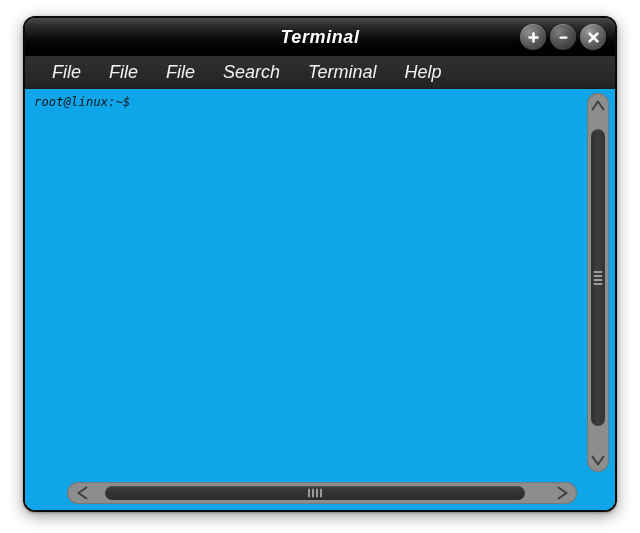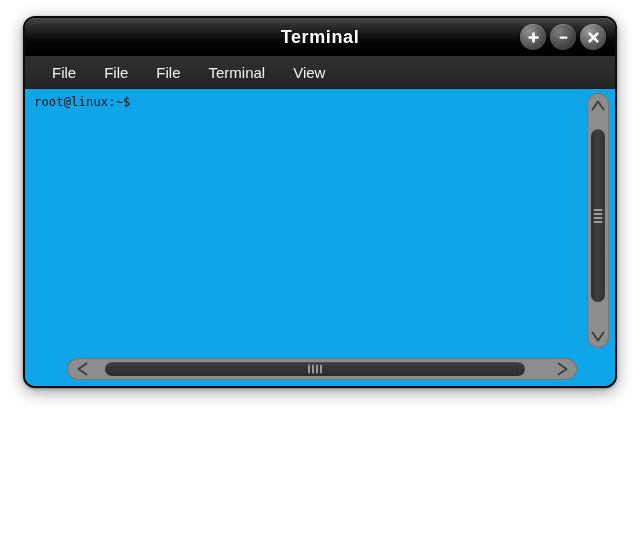--- a/index.html
+++ b/index.html
@@ -20,27 +20,28 @@
     height: 533px;
     background: #ffffff;
   }
 
   
   #window {
     position: absolute;
     left: 23px;
     top: 16px;
     width: 594px;
-    height: 372px;
+    height: 496px;
     border-radius: 12px;
     background: #949494;
     border: 2px solid #0b0b0b;
     box-sizing: border-box;
     box-shadow: 0 4px 16px rgba(0,0,0,0.38), 0 1px 3px rgba(0,0,0,0.3);
     overflow: hidden;
+    font-style: italic;
   }
 
   
   #titlebar {
     position: relative;
     height: 38px;
     background: linear-gradient(to bottom, #4a4a4a 0%, #2b2b2b 22%, #050505 62%, #000000 100%);
     display: flex;
     align-items: center;
     justify-content: center;
@@ -88,21 +89,21 @@
     height: 33px;
     background: linear-gradient(to bottom, #303030 0%, #2a2a2a 50%, #232323 100%);
     display: flex;
     align-items: center;
     padding-left: 14px;
     border-bottom: 1px solid #1a1a1a;
     box-sizing: border-box;
   }
   .menu-item {
     color: #f2f2f2;
-    font-size: 15px;
+    font-size: 18px;
     padding: 3px 13px;
     margin-right: 2px;
     cursor: default;
     user-select: none;
     border-radius: 3px;
     white-space: nowrap;
   }
 
   
   #body-area {
@@ -278,22 +279,23 @@
           </svg>
         </div>
 
       </div>
     </div>
 
     <div id="menubar">
       <div class="menu-item">File</div>
       <div class="menu-item">File</div>
       <div class="menu-item">File</div>
+      <div class="menu-item">Search</div>
       <div class="menu-item">Terminal</div>
-      <div class="menu-item">View</div>
+      <div class="menu-item">Help</div>
     </div>
 
     <div id="body-area">
 
       <div id="terminal-surface">
         <div class="term-line">root@linux:~$</div>
       </div>
 
       <div id="vscroll">
 

